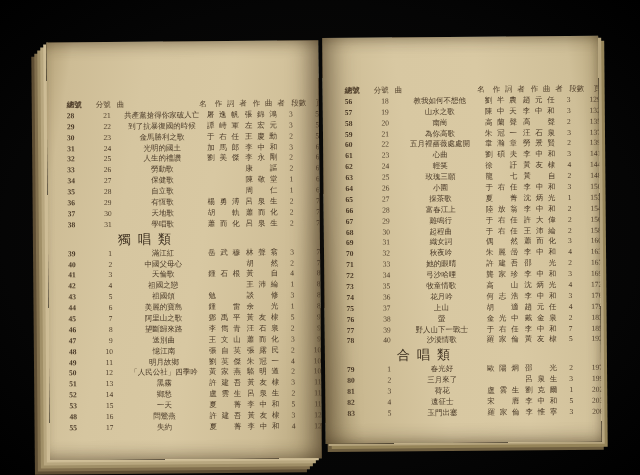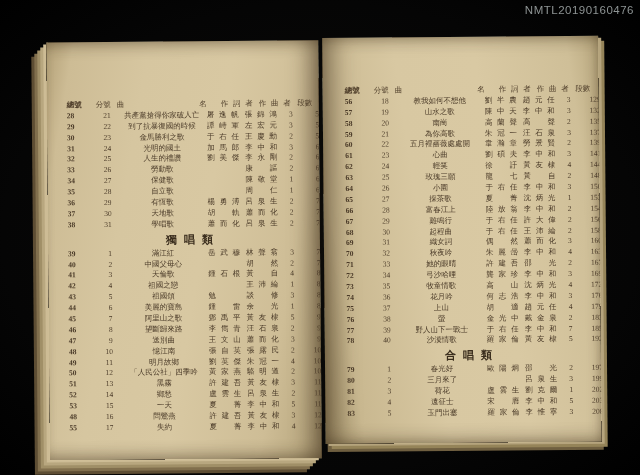--- a/index.html
+++ b/index.html
@@ -37,31 +37,30 @@
   .page.right .table{padding:48px 8px 0 18px;}
   .row{display:flex;align-items:baseline;height:10.9px;line-height:10.9px;white-space:nowrap;}
   .c{flex:none;overflow:hidden;}
   .no{width:20px;text-align:left;padding-left:4px;font-weight:bold;}
   .sub{width:24px;text-align:right;}
   .title{width:90px;padding-left:6px;text-align:center;}
   .name{width:32px;margin-right:6px;text-align:justify;text-align-last:justify;}
   .num{width:16px;text-align:center;}
   .pg{width:24px;text-align:right;padding-right:2px;}
   .row.header{color:#52412d;}
-  .row.header .title{text-align:justify;text-align-last:justify;padding-right:14px;}
+  .row.header .title{text-align:justify;text-align-last:justify;padding-right:8px;}
   .row[data-type="section"]{height:18px;line-height:18px;}
   .row[data-type="section"] .title{
-    width:auto;font-size:11px;font-weight:700;letter-spacing:7px;color:#3a2d1d;margin-left:48px;
+    width:auto;font-size:13px;font-weight:400;letter-spacing:7px;color:#3a2d1d;
   }
 </style>
 </head>
 <body>
 
 <div class="scene">
-  <div class="watermark">NMTL20190160476</div>
 
   <div class="book">
 
     <div class="page left">
       <div class="table">
         <div class="row header">
           <span class="c no">總號</span>
           <span class="c sub">分號</span>
           <span class="c title">曲名</span>
           <span class="c name">作詞者</span>

